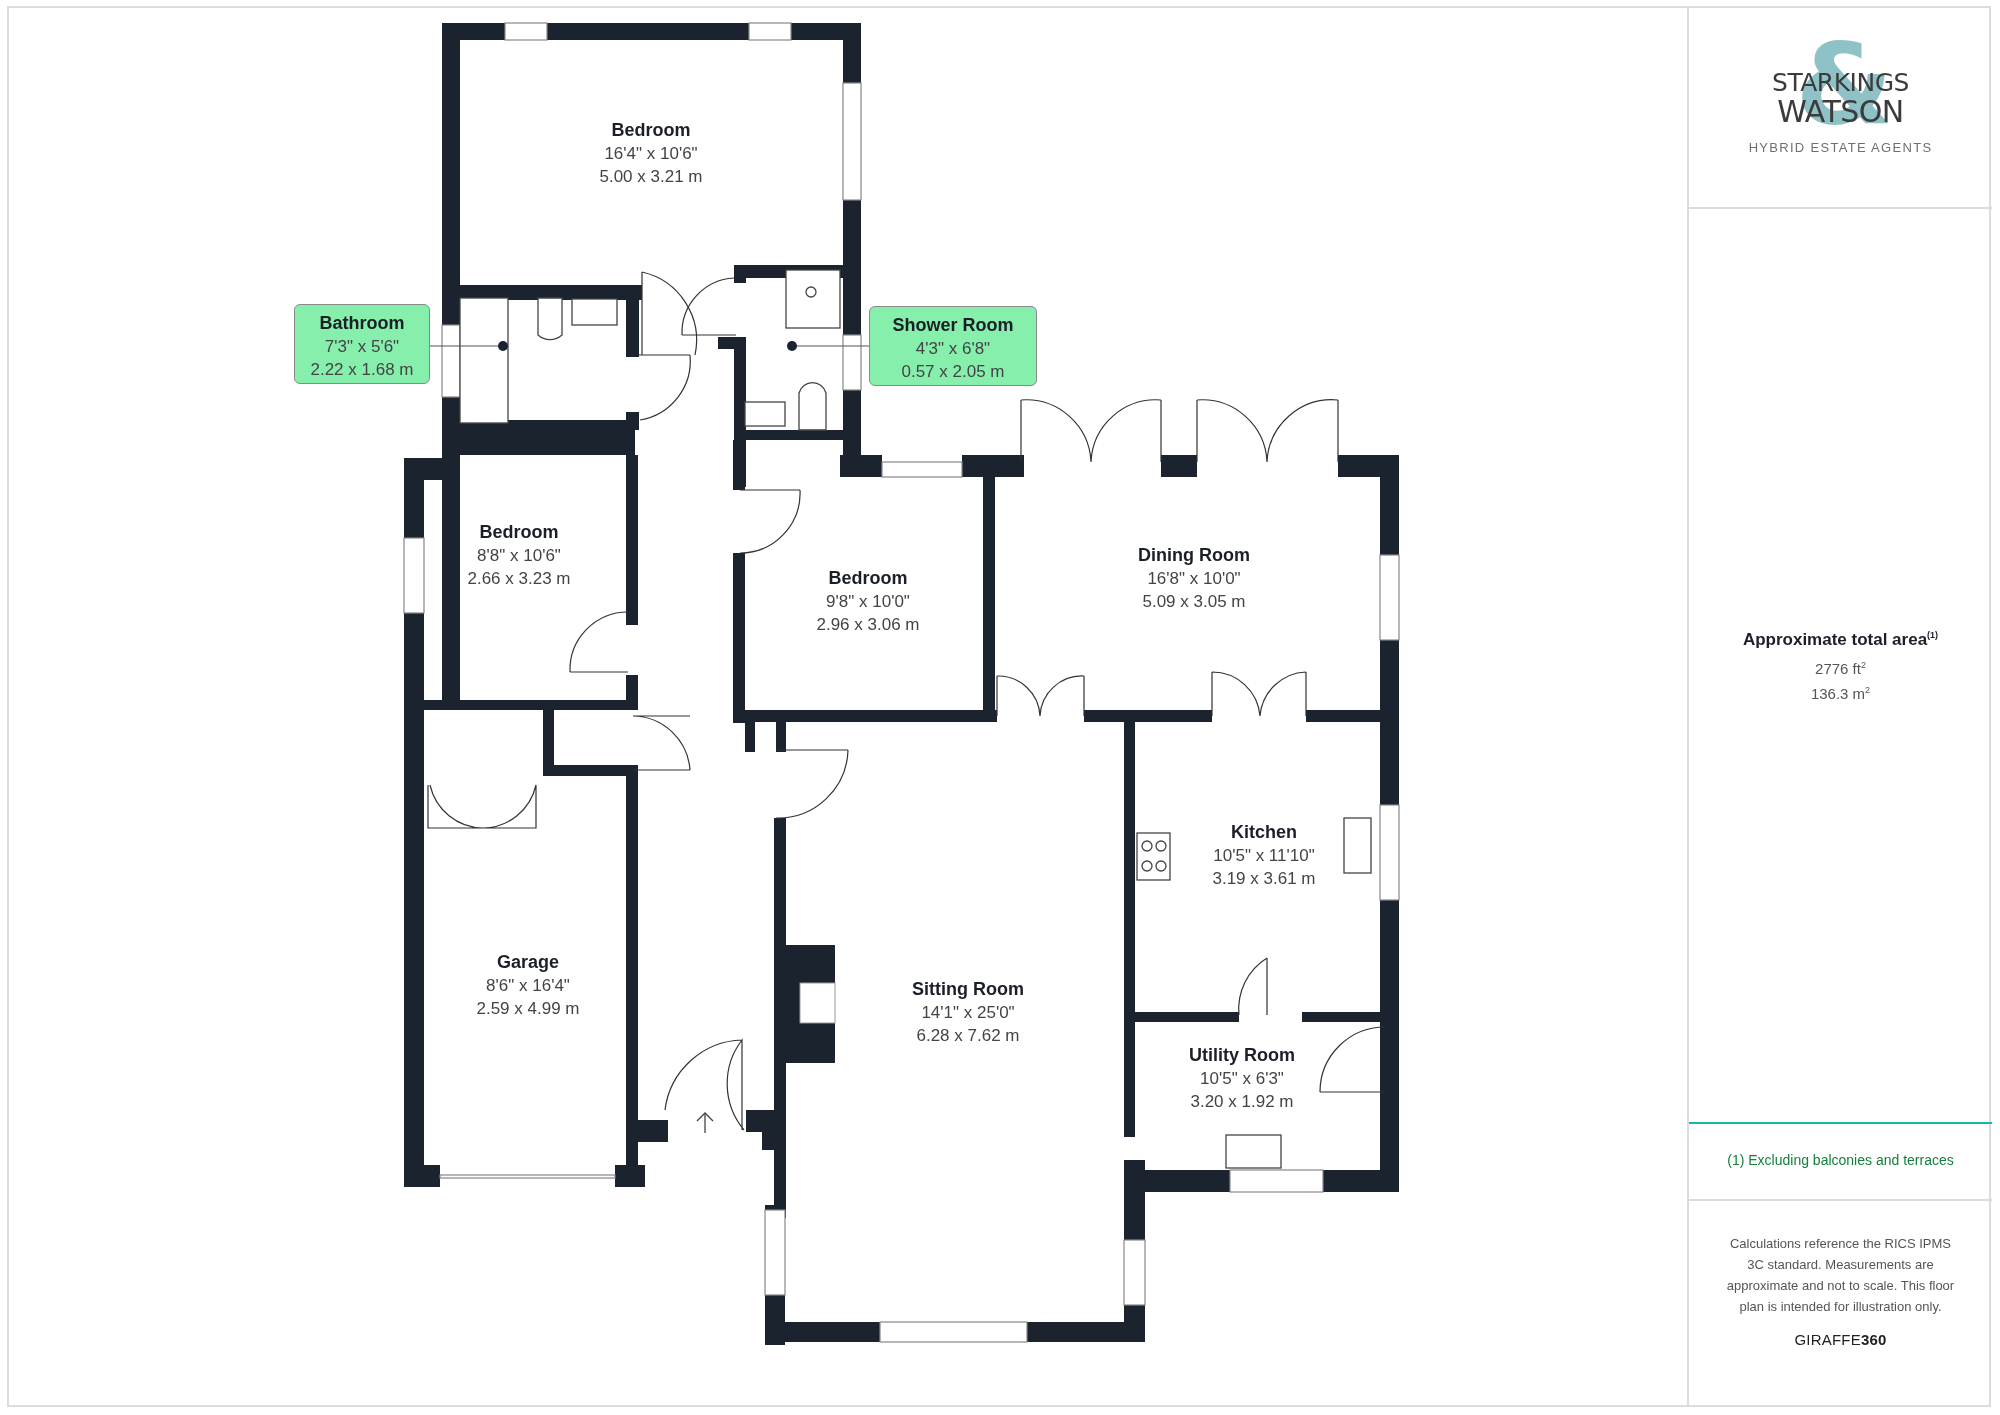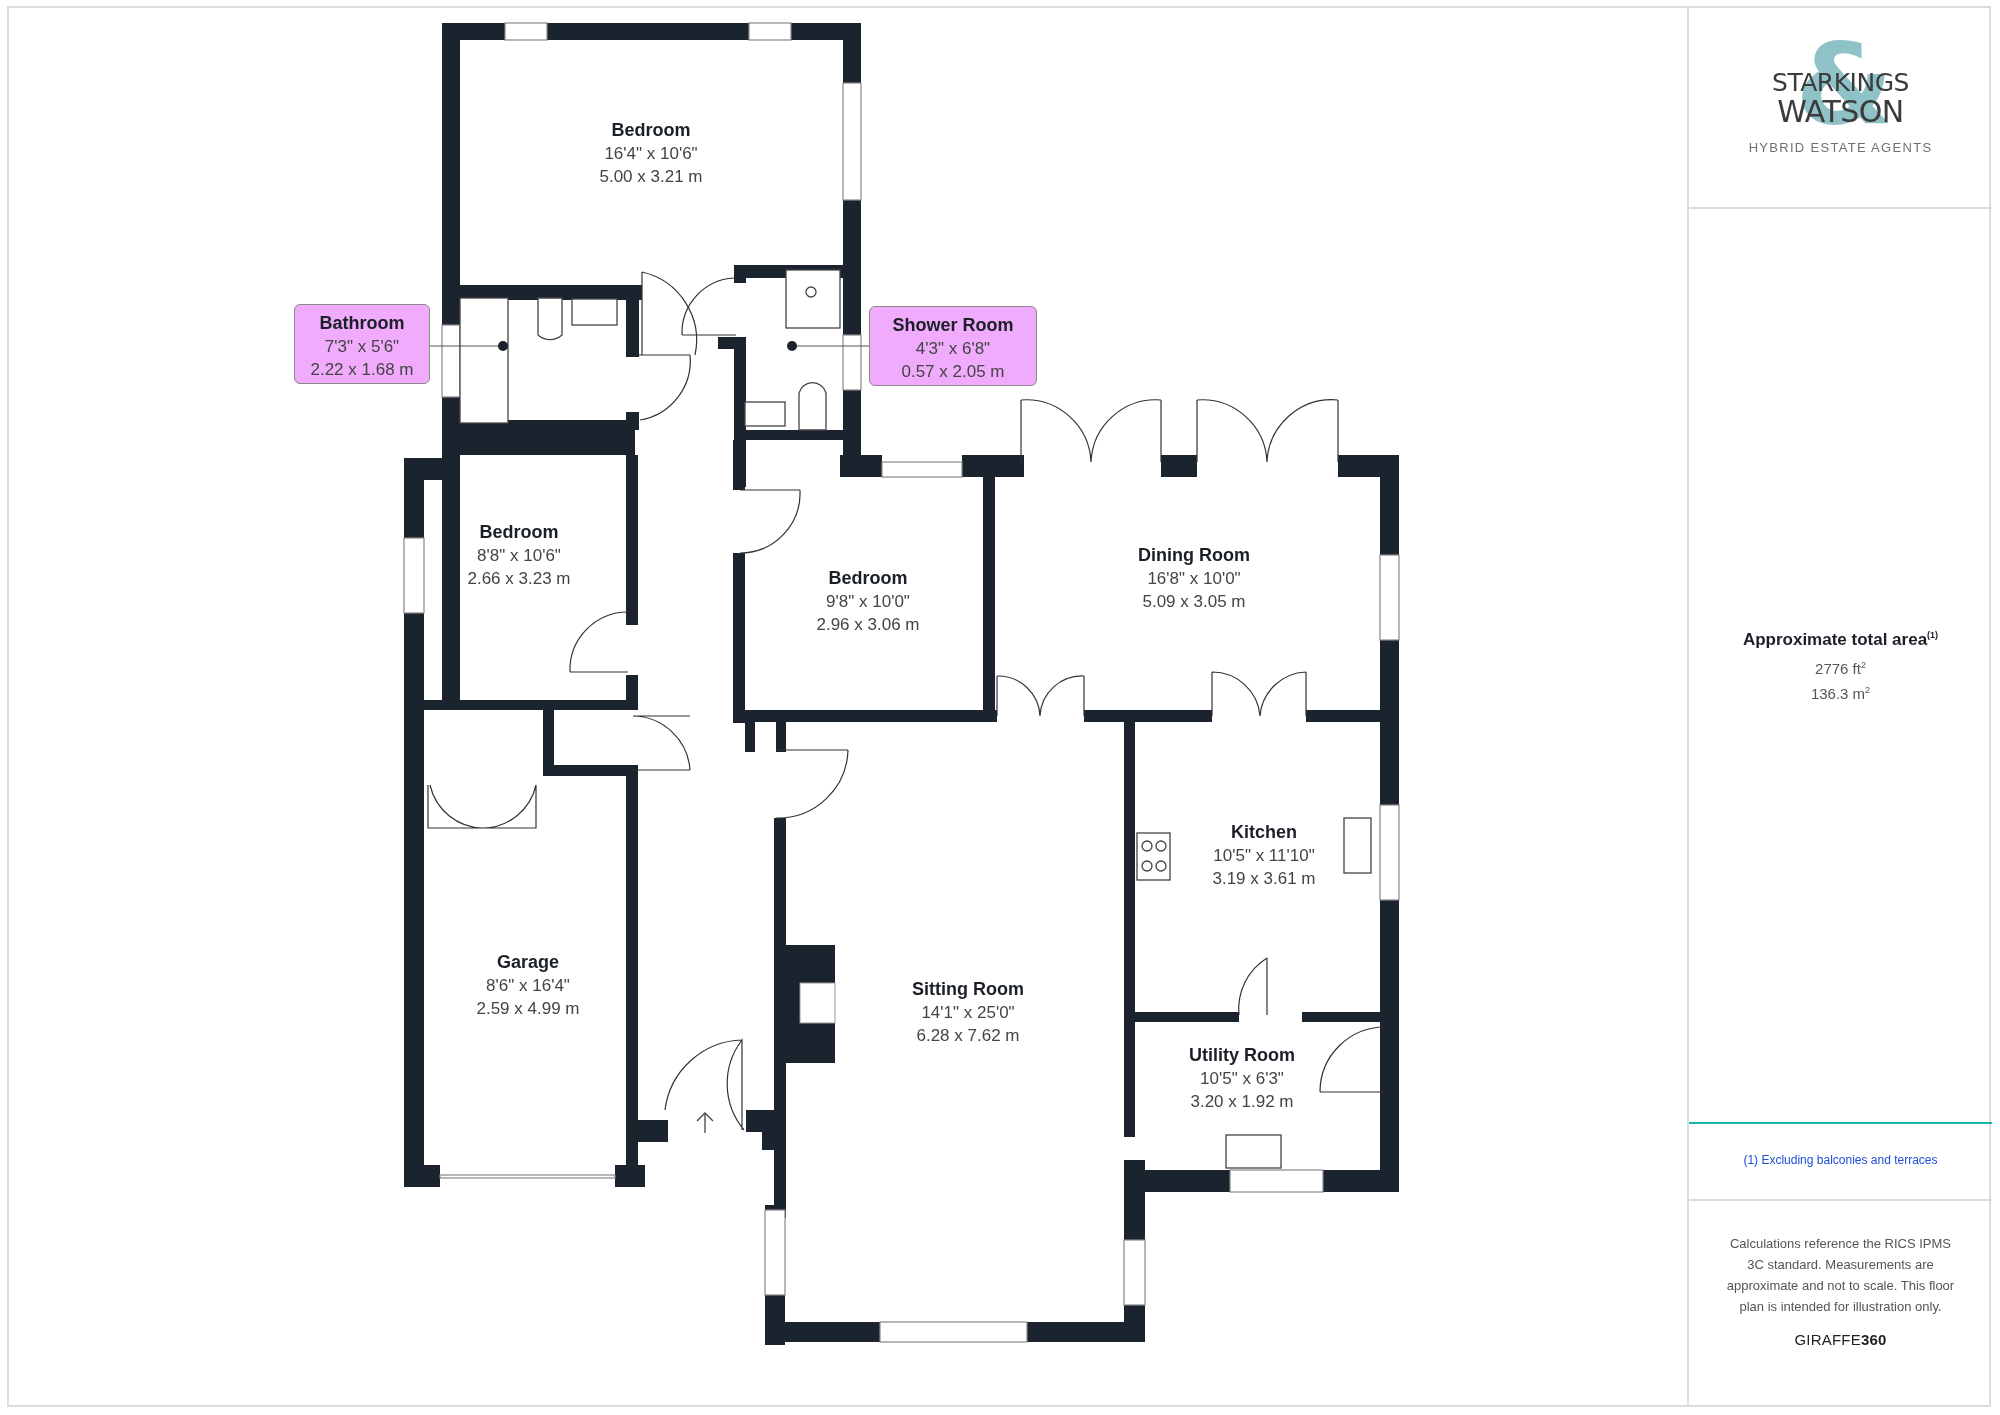--- a/index.html
+++ b/index.html
@@ -14,29 +14,29 @@
   .brand1,.brand2{position:absolute;left:0;width:150px;text-align:center;font-family:"DejaVu Sans",sans-serif;color:#3b3b3b;letter-spacing:-0.5px;}
   .brand1{top:18px;font-size:25px;}
   .brand2{top:44px;font-size:30px;}
   .tag{font-size:13px;letter-spacing:1.3px;color:#6f6f6f;}
   .area{top:203px;height:915px;border-bottom:2px solid #14b8a6;}
   .area-title{font-weight:bold;font-size:17px;color:#1b1f27;}
   .area-title sup{font-size:9px;}
   .area-val{font-size:15px;color:#555;margin-top:10px;}
   .area-val sup{font-size:9px;}
   .note{top:1115px;height:80px;}
-  .note-txt{font-size:12px;color:#1d4ed8;}
+  .note-txt{font-size:14px;color:#15803d;}
   .calc{top:1193px;height:208px;border-bottom:none;justify-content:flex-start;padding-top:34px;}
   .calc-txt{font-size:13px;color:#555;line-height:21px;width:240px;}
   .g360{margin-top:14px;font-size:15px;color:#222;letter-spacing:0.2px;}
   .g360 b{font-weight:bold;}
   .lbl{position:absolute;text-align:center;transform:translateX(-50%);white-space:nowrap;}
   .lbl .n{font-weight:bold;font-size:18px;color:#1b1f27;line-height:24px;}
   .lbl .d{font-size:17px;color:#444;line-height:23px;}
-  .box{position:absolute;border:1.5px solid #8a8a8a;border-radius:6px;background:#f0abfc;text-align:center;box-sizing:border-box;padding-top:6px;}
+  .box{position:absolute;border:1.5px solid #8a8a8a;border-radius:6px;background:#86efac;text-align:center;box-sizing:border-box;padding-top:6px;}
   .box .n{font-weight:bold;font-size:18px;color:#1b1f27;line-height:24px;}
   .box .d{font-size:17px;color:#444;line-height:23px;}
 </style>
 </head>
 <body>
 
 <div class="frame"></div>
 
 <svg class="plan" viewBox="0 0 2000 1415" xmlns="http://www.w3.org/2000/svg">
   <g fill="#1b232e">

